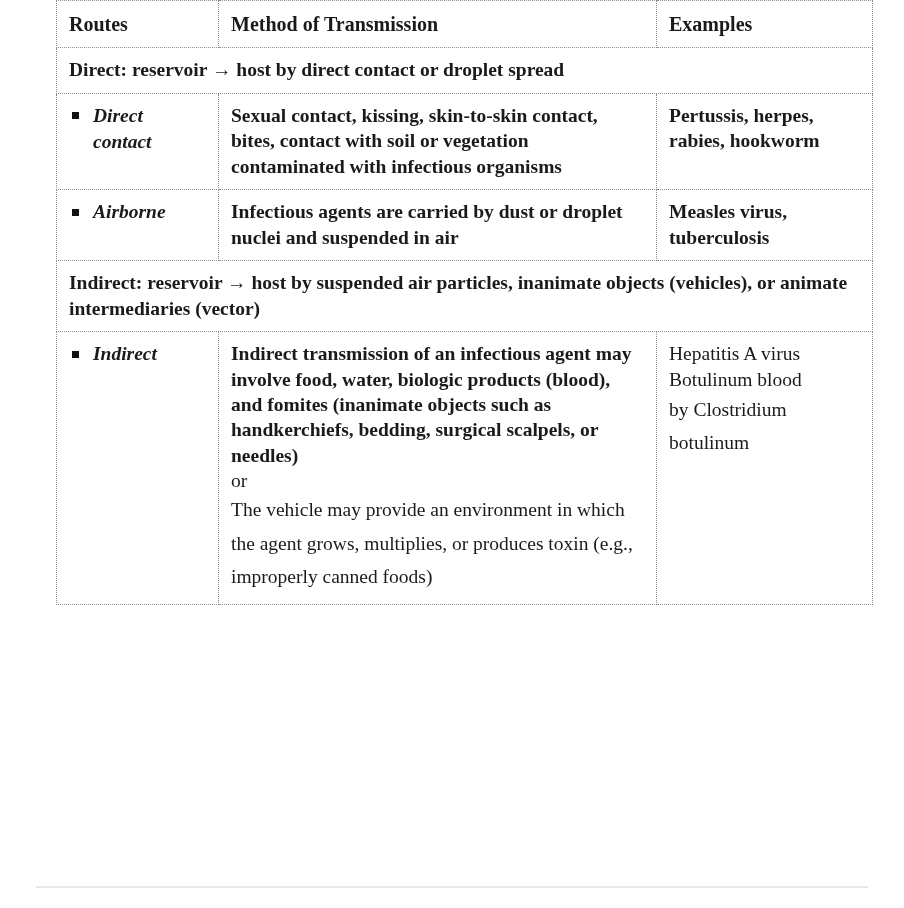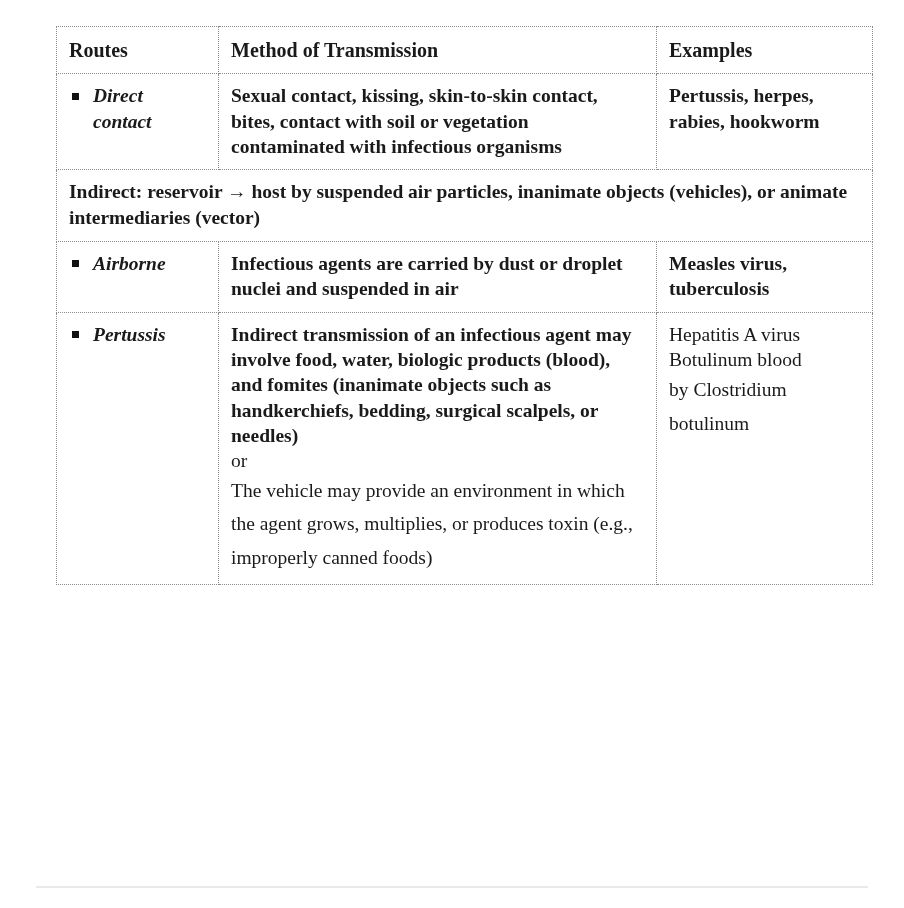--- a/index.html
+++ b/index.html
@@ -17,21 +17,21 @@
   .page {
     position: relative;
     width: 904px;
     height: 908px;
     overflow: hidden;
     background: #ffffff;
   }
   .table-wrap {
     position: absolute;
     left: 56px;
-    top: 26px;
+    top: 0;
     width: 816px;
   }
   table.transmission {
     border-collapse: collapse;
     width: 816px;
     table-layout: fixed;
     background: #ffffff;
   }
   table.transmission col.c-routes   { width: 162px; }
   table.transmission col.c-method   { width: 438px; }
@@ -128,61 +128,64 @@
       <thead>
         <tr>
           <th>Routes</th>
           <th>Method of Transmission</th>
           <th>Examples</th>
         </tr>
       </thead>
 
       <tbody>
 
+        <tr>
+          <td class="section-head" colspan="3">Direct: reservoir → host by direct contact or droplet spread</td>
+        </tr>
 
         <tr>
           <td class="route-cell">
             <span class="route-item">
               <span class="bullet"></span>
               <span>Direct contact</span>
             </span>
           </td>
           <td class="method-cell">
             <p class="tight">Sexual contact, kissing, skin-to-skin contact, bites, contact with soil or vegetation contaminated with infectious organisms</p>
           </td>
           <td class="examples-cell">
             <p class="tight">Pertussis, herpes, rabies, hookworm</p>
           </td>
         </tr>
 
 
         <tr>
-          <td class="section-head" colspan="3">Indirect: reservoir → host by suspended air particles, inanimate objects (vehicles), or animate intermediaries (vector)</td>
-        </tr>
-
-        <tr>
           <td class="route-cell">
             <span class="route-item">
               <span class="bullet"></span>
               <span>Airborne</span>
             </span>
           </td>
           <td class="method-cell">
             <p class="tight">Infectious agents are carried by dust or droplet nuclei and suspended in air</p>
           </td>
           <td class="examples-cell">
             <p class="tight">Measles virus, tuberculosis</p>
           </td>
         </tr>
 
         <tr>
+          <td class="section-head" colspan="3">Indirect: reservoir → host by suspended air particles, inanimate objects (vehicles), or animate intermediaries (vector)</td>
+        </tr>
+
+        <tr>
           <td class="route-cell">
             <span class="route-item">
               <span class="bullet"></span>
-              <span>Pertussis</span>
+              <span>Indirect</span>
             </span>
           </td>
           <td class="method-cell">
             <p class="tight">Indirect transmission of an infectious agent may involve food, water, biologic products (blood), and fomites (inanimate objects such as handkerchiefs, bedding, surgical scalpels, or needles)</p>
             <p class="or-line">or</p>
             <p class="loose">The vehicle may provide an environment in which the agent grows, multiplies, or produces toxin (e.g., improperly canned foods)</p>
           </td>
           <td class="examples-cell examples-lines">
             <div>Hepatitis A virus</div>
             <div>Botulinum blood</div>

